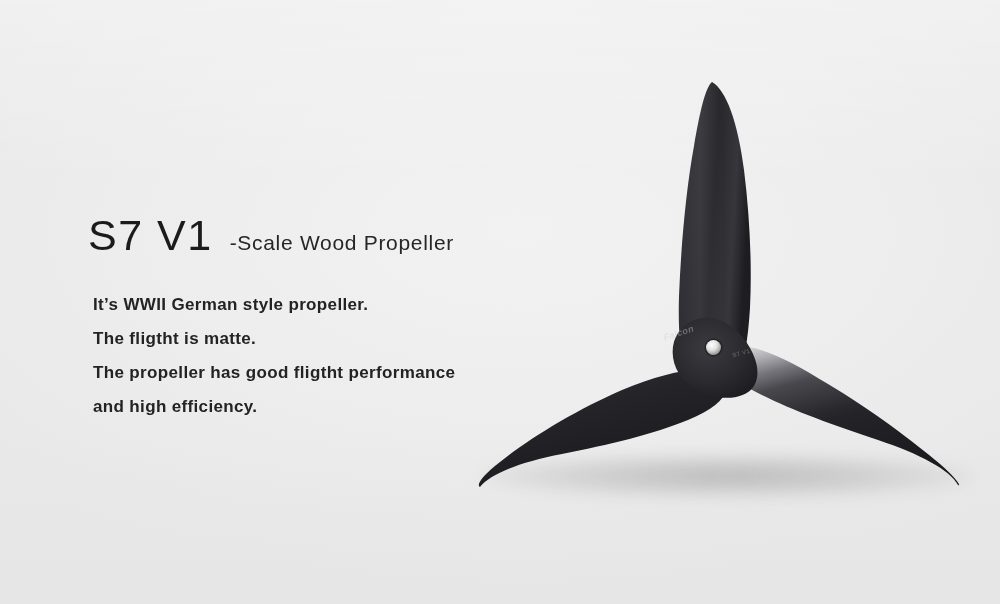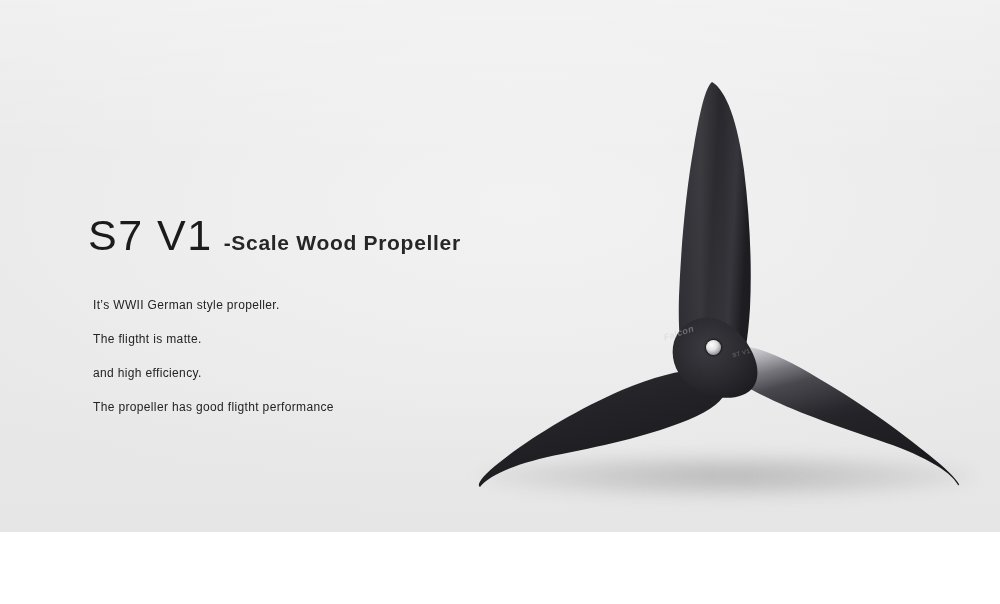--- a/index.html
+++ b/index.html
@@ -3,21 +3,21 @@
 <meta charset="utf-8">
 <style>
   html, body {
     margin: 0;
     padding: 0;
     background: #ffffff;
   }
   #page {
     position: relative;
     width: 1000px;
-    height: 532px;
+    height: 604px;
     overflow: hidden;
     background: #ebebeb;
     background-image:
       radial-gradient(ellipse 70% 60% at 52% 38%, #f2f2f2 0%, #eeeeee 45%, #e8e8e8 100%);
     font-family: "Liberation Sans", sans-serif;
     -webkit-font-smoothing: antialiased;
   }
 
   
   .bg-vignette {
@@ -43,39 +43,40 @@
   }
   .title-main {
     font-size: 43px;
     font-weight: 400;
     color: #1b1b1b;
     letter-spacing: 1.5px;
     line-height: 1;
   }
   .title-sub {
     font-size: 21px;
-    font-weight: 700;
+    font-weight: 400;
     color: #262626;
     letter-spacing: 0.7px;
-    margin-left: 11px;
+    margin-left: 17px;
     line-height: 1;
   }
   .desc-list {
     margin: 0;
     padding: 0;
     list-style: none;
     margin-top: 22px;
     margin-left: 5px;
   }
   .desc-line {
-    font-size: 12px;
+    font-size: 17px;
     color: #232323;
     line-height: 34px;
     letter-spacing: 0.35px;
     white-space: nowrap;
+    font-weight: bold;
   }
 
   
   .prop-stage {
     position: absolute;
     left: 450px;
     top: 50px;
     width: 550px;
     height: 500px;
   }
@@ -143,22 +144,22 @@
   <div class="copy-block">
 
     <div class="title-row">
       <span class="title-main">S7 V1</span>
       <span class="title-sub">-Scale Wood Propeller</span>
     </div>
 
     <ul class="desc-list">
       <li class="desc-line">It’s WWII German style propeller.</li>
       <li class="desc-line">The fligtht is matte.</li>
+      <li class="desc-line">The propeller has good fligtht performance</li>
       <li class="desc-line">and high efficiency.</li>
-      <li class="desc-line">The propeller has good fligtht performance</li>
     </ul>
   </div>
 
   <div class="prop-stage">
 
     <div class="ground-shadow"></div>
 
     <svg class="prop-svg" viewBox="0 0 550 500">
       <defs>
 

